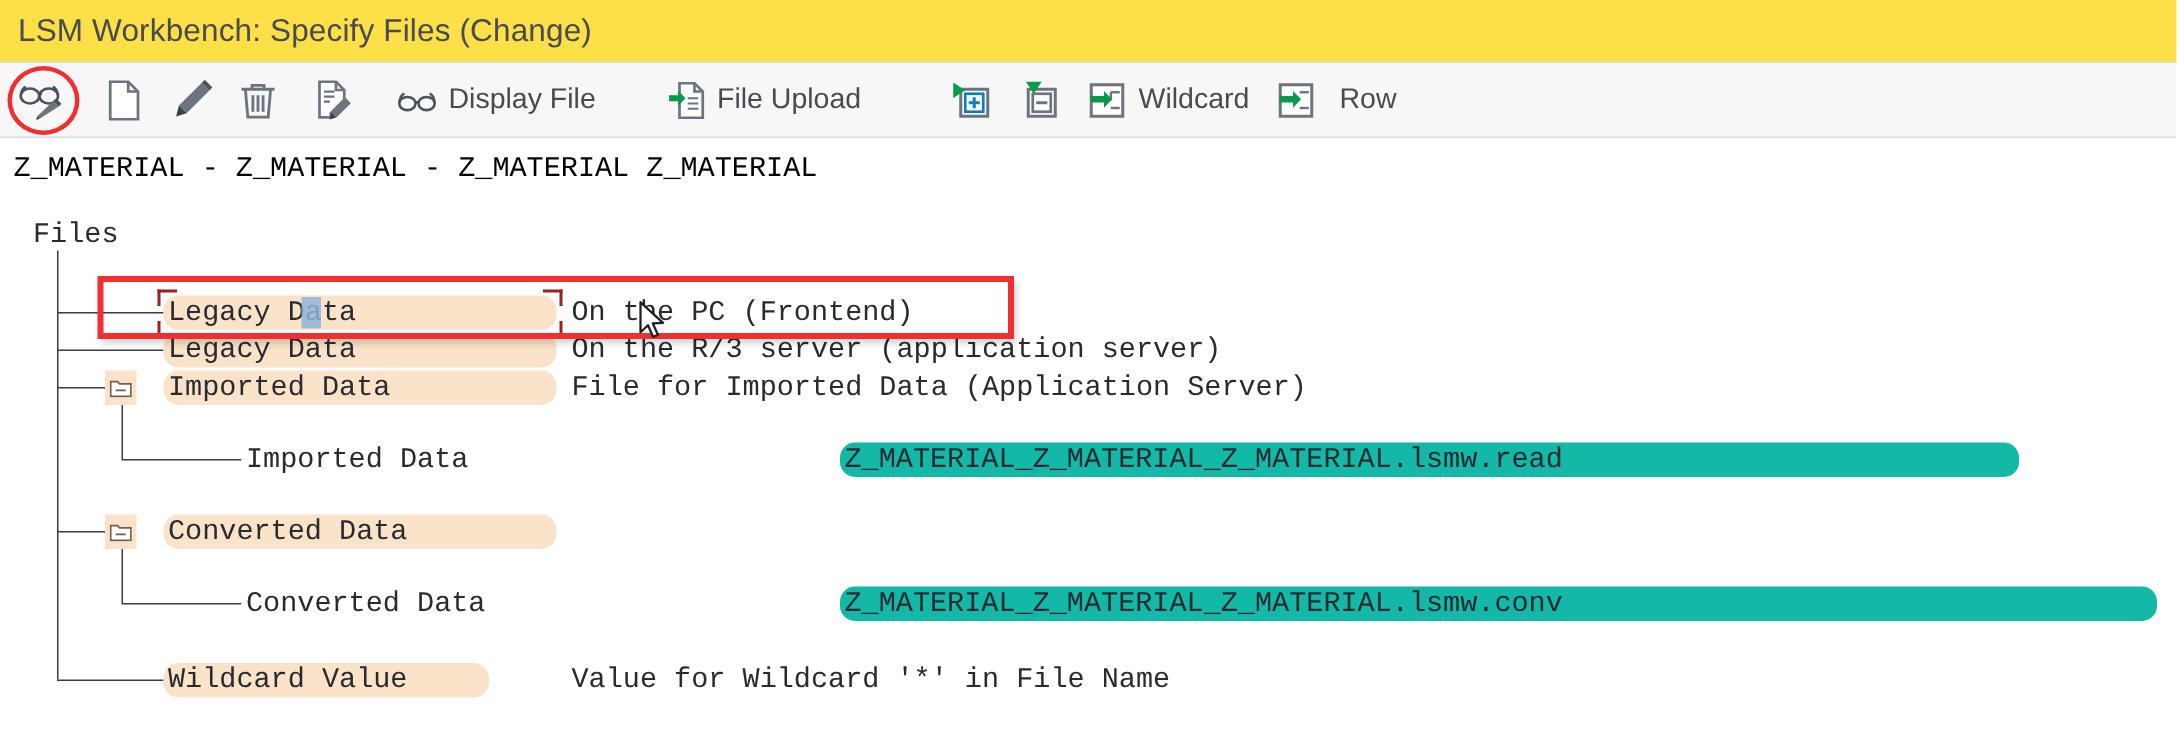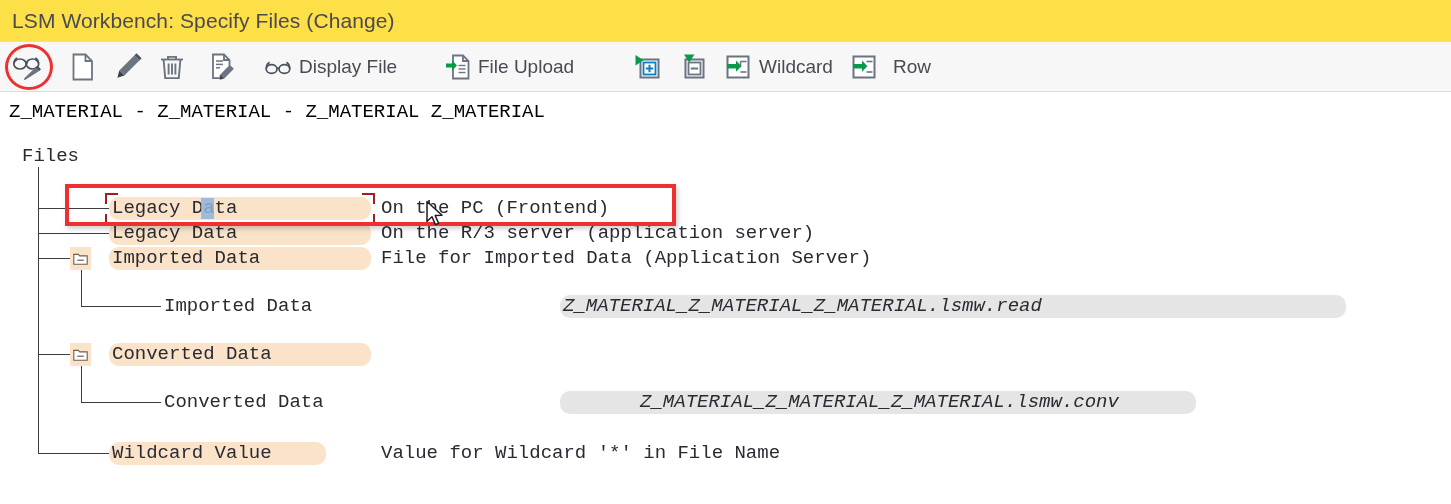--- a/index.html
+++ b/index.html
@@ -128,21 +128,21 @@
   .chip {
     position: absolute;
     height: 23px;
     line-height: 23px;
     box-sizing: border-box;
     padding-left: 3px;
     border-radius: 10px;
   }
   .chip-peach { background: #fae3c8; }
   .chip-white { background: #ffffff; }
-  .chip-teal  { background: #e5e5e5; font-style: italic; }
+  .chip-teal  { background: #14b8a6; }
 
   .desc {
     position: absolute;
     height: 23px;
     line-height: 23px;
     white-space: pre;
   }
 
   
   .folder-toggle {
@@ -404,21 +404,21 @@
       <path d="M0.8 2.4 h4.6 l1.3 1.5 h7.5 v8.3 h-13.4 z" fill="#ffffff" stroke="#6c6050" stroke-width="1.1"></path>
       <path d="M4.2 8.2 h6.6" stroke="#6c6050" stroke-width="1.2"></path>
     </svg>
   </div>
   <div class="chip mono chip-peach" style="left:109px; top:198px; width:262px;">Converted Data</div>
 
   <div class="vline" style="left:81px; top:221px; height:36px;"></div>
   <div class="hline" style="left:81px; top:257px; width:80px;"></div>
 
   <div class="chip mono chip-white" style="left:161px; top:246px; width:388px;">Converted Data</div>
-  <div class="chip mono chip-teal" style="left:560px; top:246px; width:636px;text-align:center;">Z_MATERIAL_Z_MATERIAL_Z_MATERIAL.lsmw.conv</div>
+  <div class="chip mono chip-teal" style="left:560px; top:246px; width:878px;">Z_MATERIAL_Z_MATERIAL_Z_MATERIAL.lsmw.conv</div>
 
   <div class="hline" style="left:38px; top:308px; width:71px;"></div>
   <div class="chip mono chip-peach" style="left:109px; top:297px; width:217px;">Wildcard Value</div>
   <div class="desc mono" style="left:381px; top:297px;">Value for Wildcard '*' in File Name</div>
 </div>
 
 <div id="annot-rect"></div>
 
 <div id="cursor" style="left:425px; top:200px;">
   <svg width="20" height="28" viewBox="0 0 20 28">

